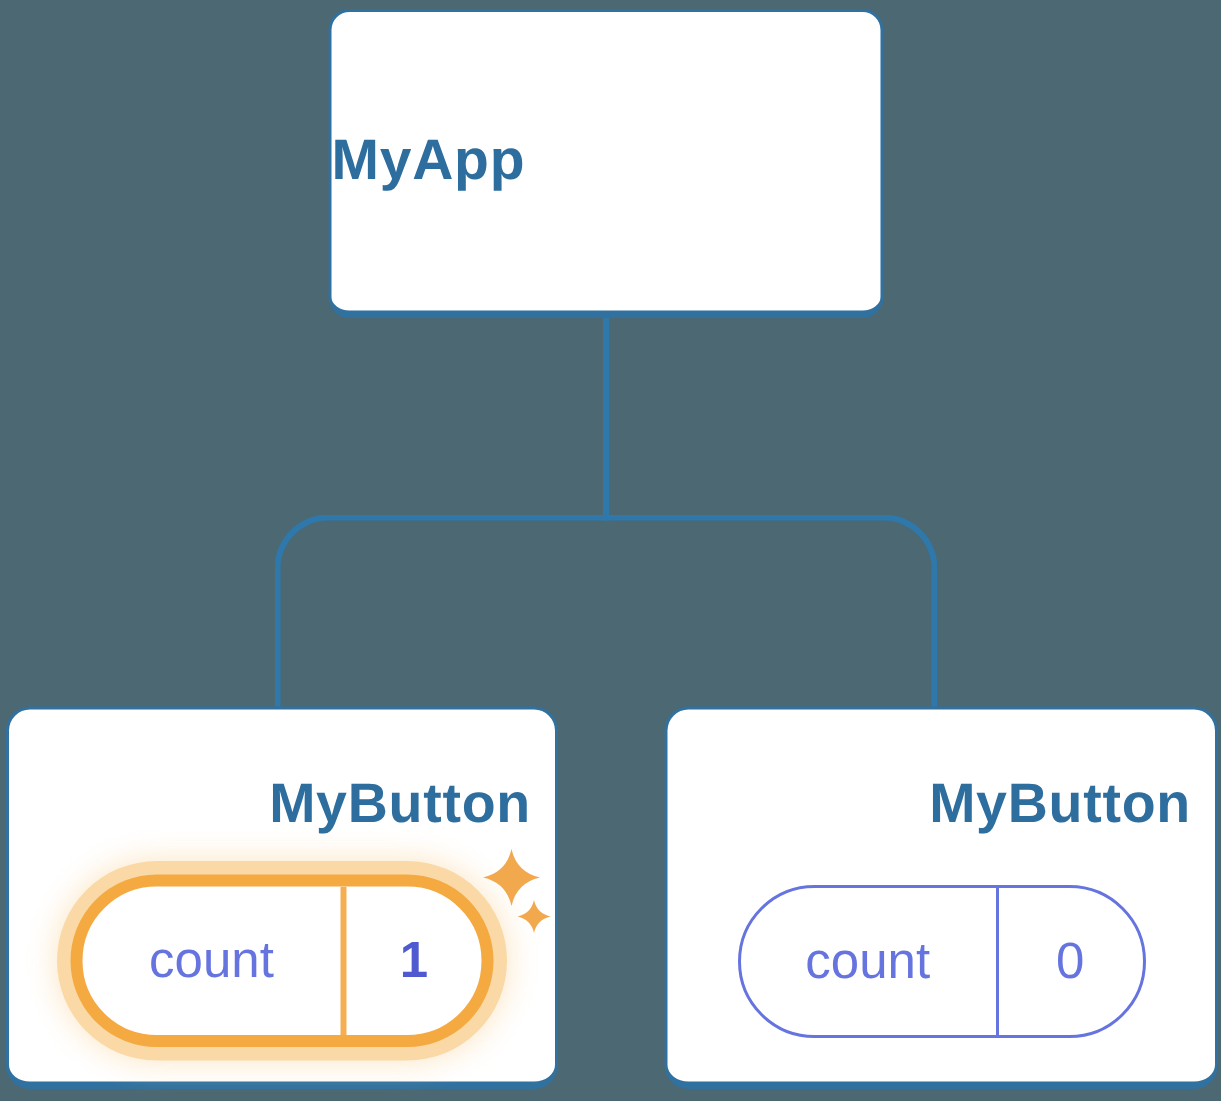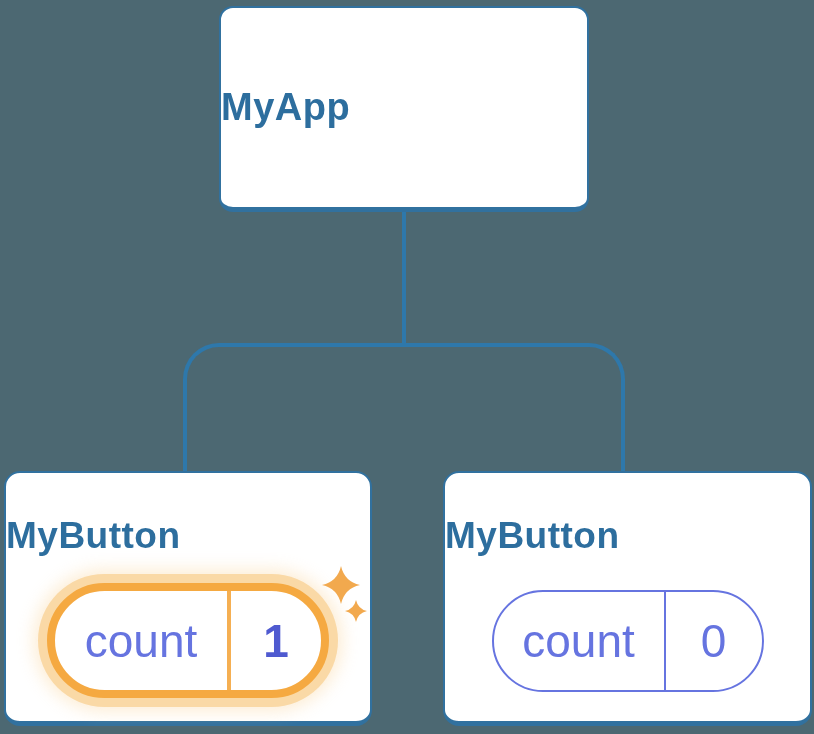--- a/index.html
+++ b/index.html
@@ -40,21 +40,21 @@
   .node-title {
     color: #2D6E9E;
     font-size: 37px;
     font-weight: 600;
     letter-spacing: 0.5px;
     white-space: nowrap;
   }
   .child-title {
     position: absolute;
     top: 42px; left: 0; right: 16px;
-    text-align: left;
+    text-align: right;
   }
 
   
   .connector-stem {
     position: absolute;
     left: 402px; top: 212px;
     width: 4px; height: 135px;
     background: #2E78AB;
   }
   .connector-bracket {
@@ -88,21 +88,21 @@
   .pill-highlight {
     top: 110px;
     width: 282px; height: 115px;
     border: 8px solid #F5A941;
     box-shadow: 0 0 0 9px #FAD9A6, 0 0 16px 14px rgba(250, 217, 166, 0.45);
   }
   .pill-cell {
     display: flex;
     align-items: center;
     justify-content: center;
-    font-size: 46px;
+    font-size: 34px;
     box-sizing: border-box;
   }
   .pill-key { color: #6674E0; }
   .pill-highlight .pill-key {
     width: 176px;
     border-right: 4px solid #F5AF52;
   }
   .pill-plain .pill-key {
     width: 172px;
     border-right: 2.5px solid #6674E0;

